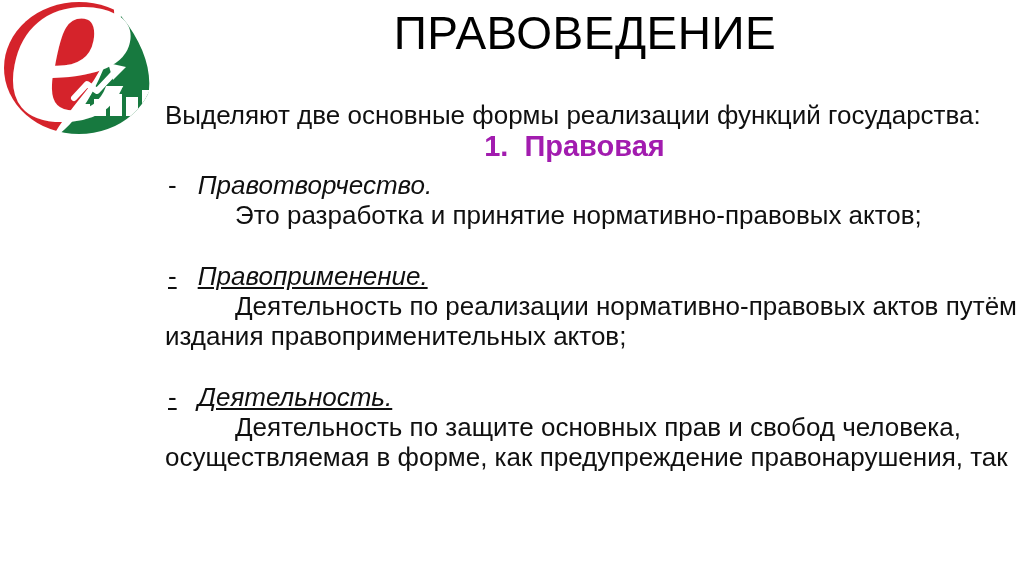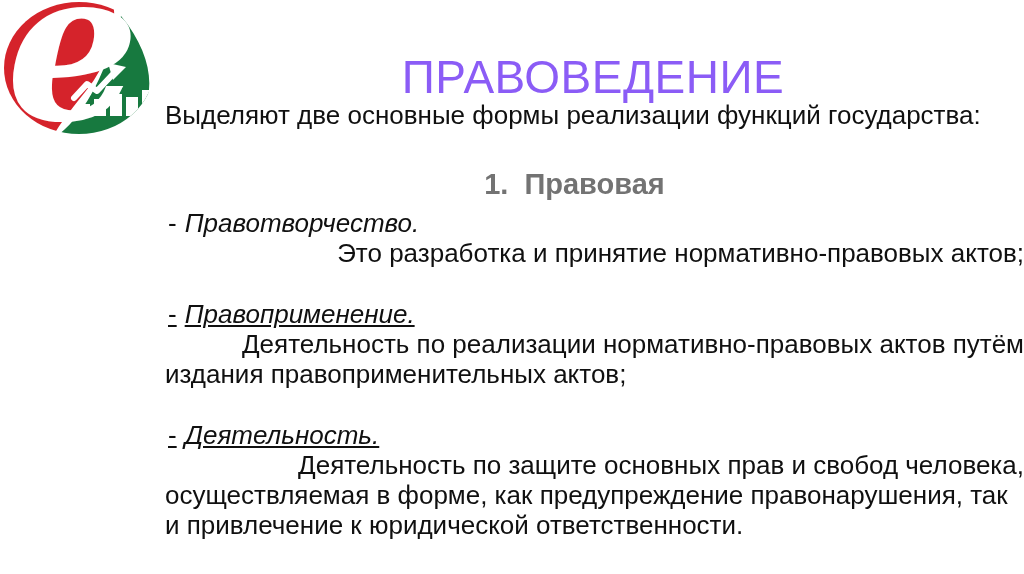--- a/index.html
+++ b/index.html
@@ -14,64 +14,62 @@
   }
   .logo-wrap {
     position: absolute;
     left: 0px;
     top: 0px;
     width: 160px;
     height: 140px;
   }
   .page-title {
     position: absolute;
-    left: 166px;
+    left: 158px;
     top: 8px;
     width: 854px;
     text-align: center;
     font-size: 46px;
     line-height: 50px;
     font-weight: 400;
-    color: #8b5cf6;
+    color: #000000;
     letter-spacing: 0.5px;
     white-space: nowrap;
-    margin-top: 44px;
   }
   .content {
     position: absolute;
     left: 165px;
     top: 100px;
     width: 859px;
     font-size: 26px;
     line-height: 30px;
   }
   .intro { white-space: nowrap; }
   .heading {
-    margin-top: 38px;
     text-align: center;
     padding-right: 40px;
     font-size: 29px;
     line-height: 32px;
     font-weight: 700;
-    color: #737373;
+    color: #a21caf;
     white-space: nowrap;
   }
   .heading .num { margin-right: 16px; }
   .term {
     margin-top: 8px;
     white-space: nowrap;
   }
   .term.spaced { margin-top: 31px; text-decoration: underline; }
   .term .dash { padding-left: 3px; }
   .term .label {
     font-style: italic;
-    margin-left: 8px;
+    margin-left: 21px;
   }
   .def { white-space: nowrap; }
-  .def.indent { padding-left: 70px; text-align: right; }
+  .def.indent { padding-left: 70px; }
 </style>
 </head>
 <body>
 
 <div class="slide">
 
   <div class="logo-wrap">
     <svg width="160" height="140" viewBox="0 0 160 140" xmlns="http://www.w3.org/2000/svg">
       <defs>
         <clipPath id="logoClip">
@@ -117,17 +115,16 @@
       <span class="dash">-</span><span class="label">Правоприменение.</span>
     </div>
     <div class="def indent">Деятельность по реализации нормативно-правовых актов путём</div>
     <div class="def">издания правоприменительных актов;</div>
 
     <div class="term spaced">
       <span class="dash">-</span><span class="label">Деятельность.</span>
     </div>
     <div class="def indent">Деятельность по защите основных прав и свобод человека,</div>
     <div class="def">осуществляемая в форме, как предупреждение правонарушения, так</div>
-    <div class="def">и привлечение к юридической ответственности.</div>
 
   </div>
 
 </div>
 
 </body></html>

